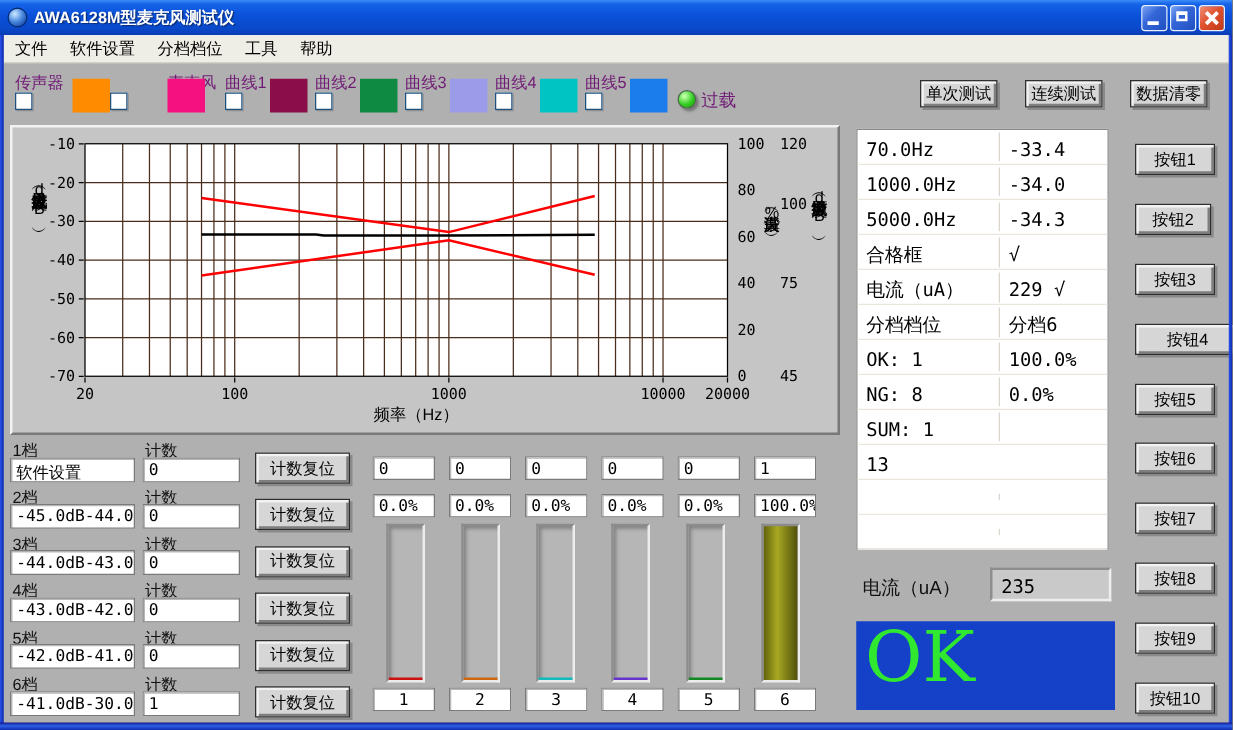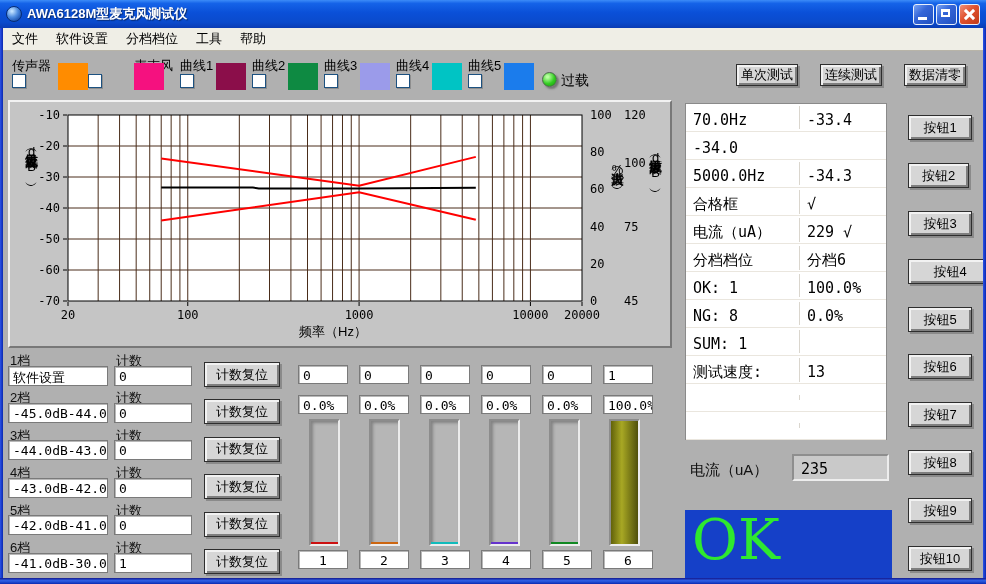--- a/index.html
+++ b/index.html
@@ -22,21 +22,21 @@
     border:2px solid #fff;border-top-width:3px;box-sizing:border-box;}
   .wbtn.close::before,.wbtn.close::after{content:"";position:absolute;left:3px;top:8px;width:13px;height:3px;background:#fff;}
   .wbtn.close::before{transform:rotate(45deg);} .wbtn.close::after{transform:rotate(-45deg);}
   .menubar{position:absolute;left:3px;top:28px;width:980px;height:22px;background:#EFEEE6;
     border-bottom:1px solid #B8B4A8;display:flex;align-items:center;font-size:13px;}
   .menu-item{padding:2px 9px;color:#000;}
   .sideborder{position:absolute;top:28px;width:3px;height:556px;background:linear-gradient(90deg,#2A52E8,#0A28B0);}
   .bottomborder{position:absolute;left:0;top:578px;width:986px;height:6px;
     background:linear-gradient(180deg,#14188C 0%,#2E62E8 45%,#0A2AB0 100%);}
   
-  .legend-label{position:absolute;font-size:13px;color:#000000;white-space:nowrap;}
+  .legend-label{position:absolute;font-size:13px;color:#701a75;white-space:nowrap;}
   .checkbox{position:absolute;width:14px;height:14px;background:#fff;border:1px solid #1C5180;
     box-sizing:border-box;box-shadow:1px 1px 0 #8E8E8E;}
   .swatch{position:absolute;width:30px;height:27px;}
   .led{position:absolute;width:15px;height:15px;border-radius:50%;border:1px solid #4A6A4A;box-sizing:border-box;
     background:radial-gradient(circle at 35% 30%,#B8FFA0 8%,#44D81E 55%,#1A9A08 100%);
     box-shadow:2px 2px 2px rgba(110,110,110,.9);}
   
   .lvbtn{position:absolute;background:#D6D6D6;border:1px solid #2E2E2E;box-sizing:border-box;
     box-shadow:inset 2px 2px 0 #F2F2F2,inset -2px -2px 0 #7E7E7E,2px 2px 0 #8A8A8A;
     font-size:13px;color:#000;display:flex;align-items:center;justify-content:center;
@@ -59,21 +59,21 @@
     font-family:"DejaVu Sans Mono",monospace;font-size:13px;padding:2px 0 0 4px;white-space:nowrap;overflow:hidden;
     box-shadow:inset 1px 1px 0 #B8B8B8;}
   
   .tank{position:absolute;width:31px;height:127px;background:#B6B6B6;box-sizing:border-box;
     border:2px solid;border-color:#8C8C8C #ECECEC #ECECEC #8C8C8C;box-shadow:inset 2px 2px 3px rgba(90,90,90,.55);}
   .tank-fill{position:absolute;left:0;bottom:0;width:100%;}
   
   .cur-box{position:absolute;left:792px;top:454px;width:97px;height:27px;background:#C9C9C9;box-sizing:border-box;
     border:2px solid;border-color:#8E8E8E #EDEDED #EDEDED #8E8E8E;
     font-family:"DejaVu Sans Mono",monospace;font-size:15px;padding:4px 0 0 7px;}
-  .status{position:absolute;left:685px;top:510px;width:207px;height:71px;overflow:hidden;}
+  .status{position:absolute;left:685px;top:497px;width:207px;height:71px;overflow:hidden;}
   .status-text{font-family:"DejaVu Serif",serif;font-size:56px;line-height:64px;padding-left:7px;margin-top:-2px;}
 </style>
 </head>
 <body>
 
 <div class="screen">
 
   <div class="titlebar">
     <span class="app-icon"></span>
     <span class="title">AWA6128M型麦克风测试仪</span>
@@ -202,20 +202,21 @@
     <div class="vlabel" style="left:636px;top:48px;">声源灵敏度级（dB）</div>
     <div class="xlabel" style="left:258px;top:221px;width:130px;text-align:center;">频率（Hz）</div>
   </div>
 
   <div class="rtable" id="results-table">
       <div class="t-row">
         <div class="t-c1">70.0Hz</div>
         <div class="t-c2">-33.4</div>
       </div>
       <div class="t-row">
+        <div class="t-c1">1000.0Hz</div>
         <div class="t-c2">-34.0</div>
       </div>
       <div class="t-row">
         <div class="t-c1">5000.0Hz</div>
         <div class="t-c2">-34.3</div>
       </div>
       <div class="t-row">
         <div class="t-c1">合格框</div>
         <div class="t-c2">√</div>
       </div>
@@ -233,21 +234,20 @@
       </div>
       <div class="t-row">
         <div class="t-c1">NG: 8</div>
         <div class="t-c2">0.0%</div>
       </div>
       <div class="t-row">
         <div class="t-c1">SUM: 1</div>
         <div class="t-c2"></div>
       </div>
       <div class="t-row">
-        <div class="t-c1">测试速度:</div>
         <div class="t-c2">13</div>
       </div>
       <div class="t-row">
         <div class="t-c1"></div>
         <div class="t-c2"></div>
       </div>
       <div class="t-row">
         <div class="t-c1"></div>
         <div class="t-c2"></div>
       </div>

